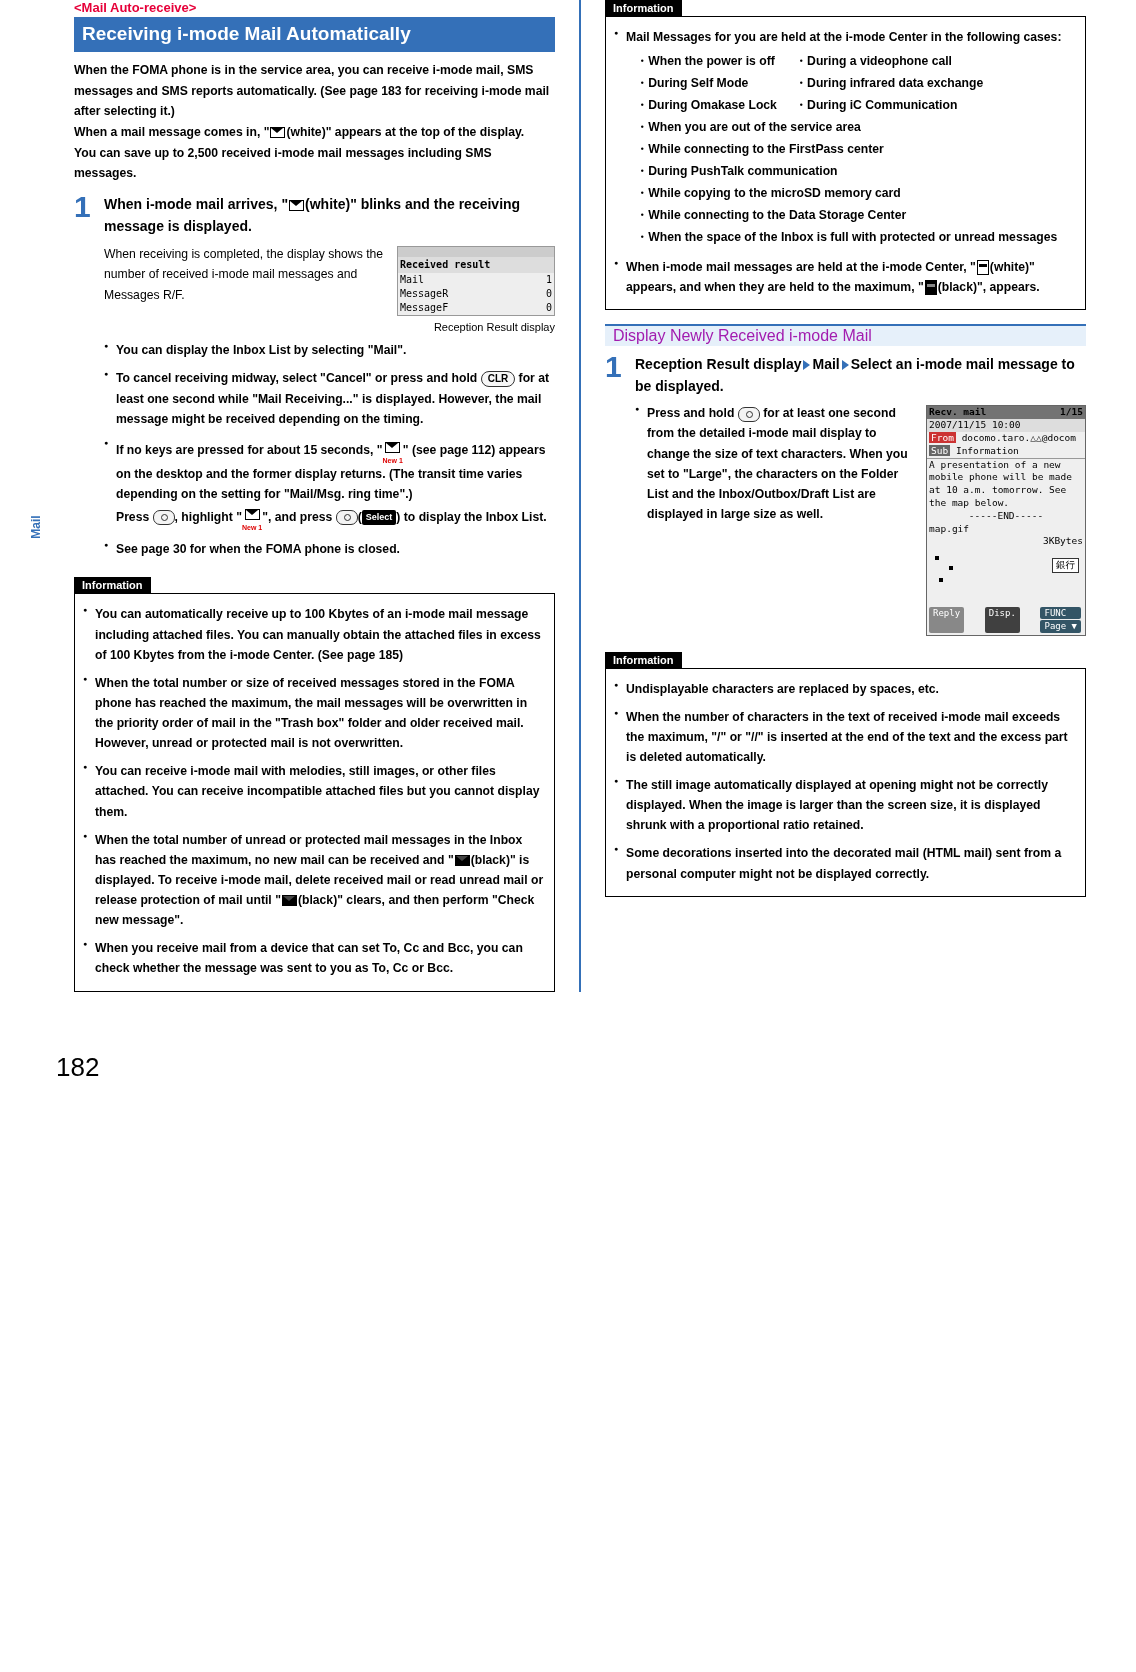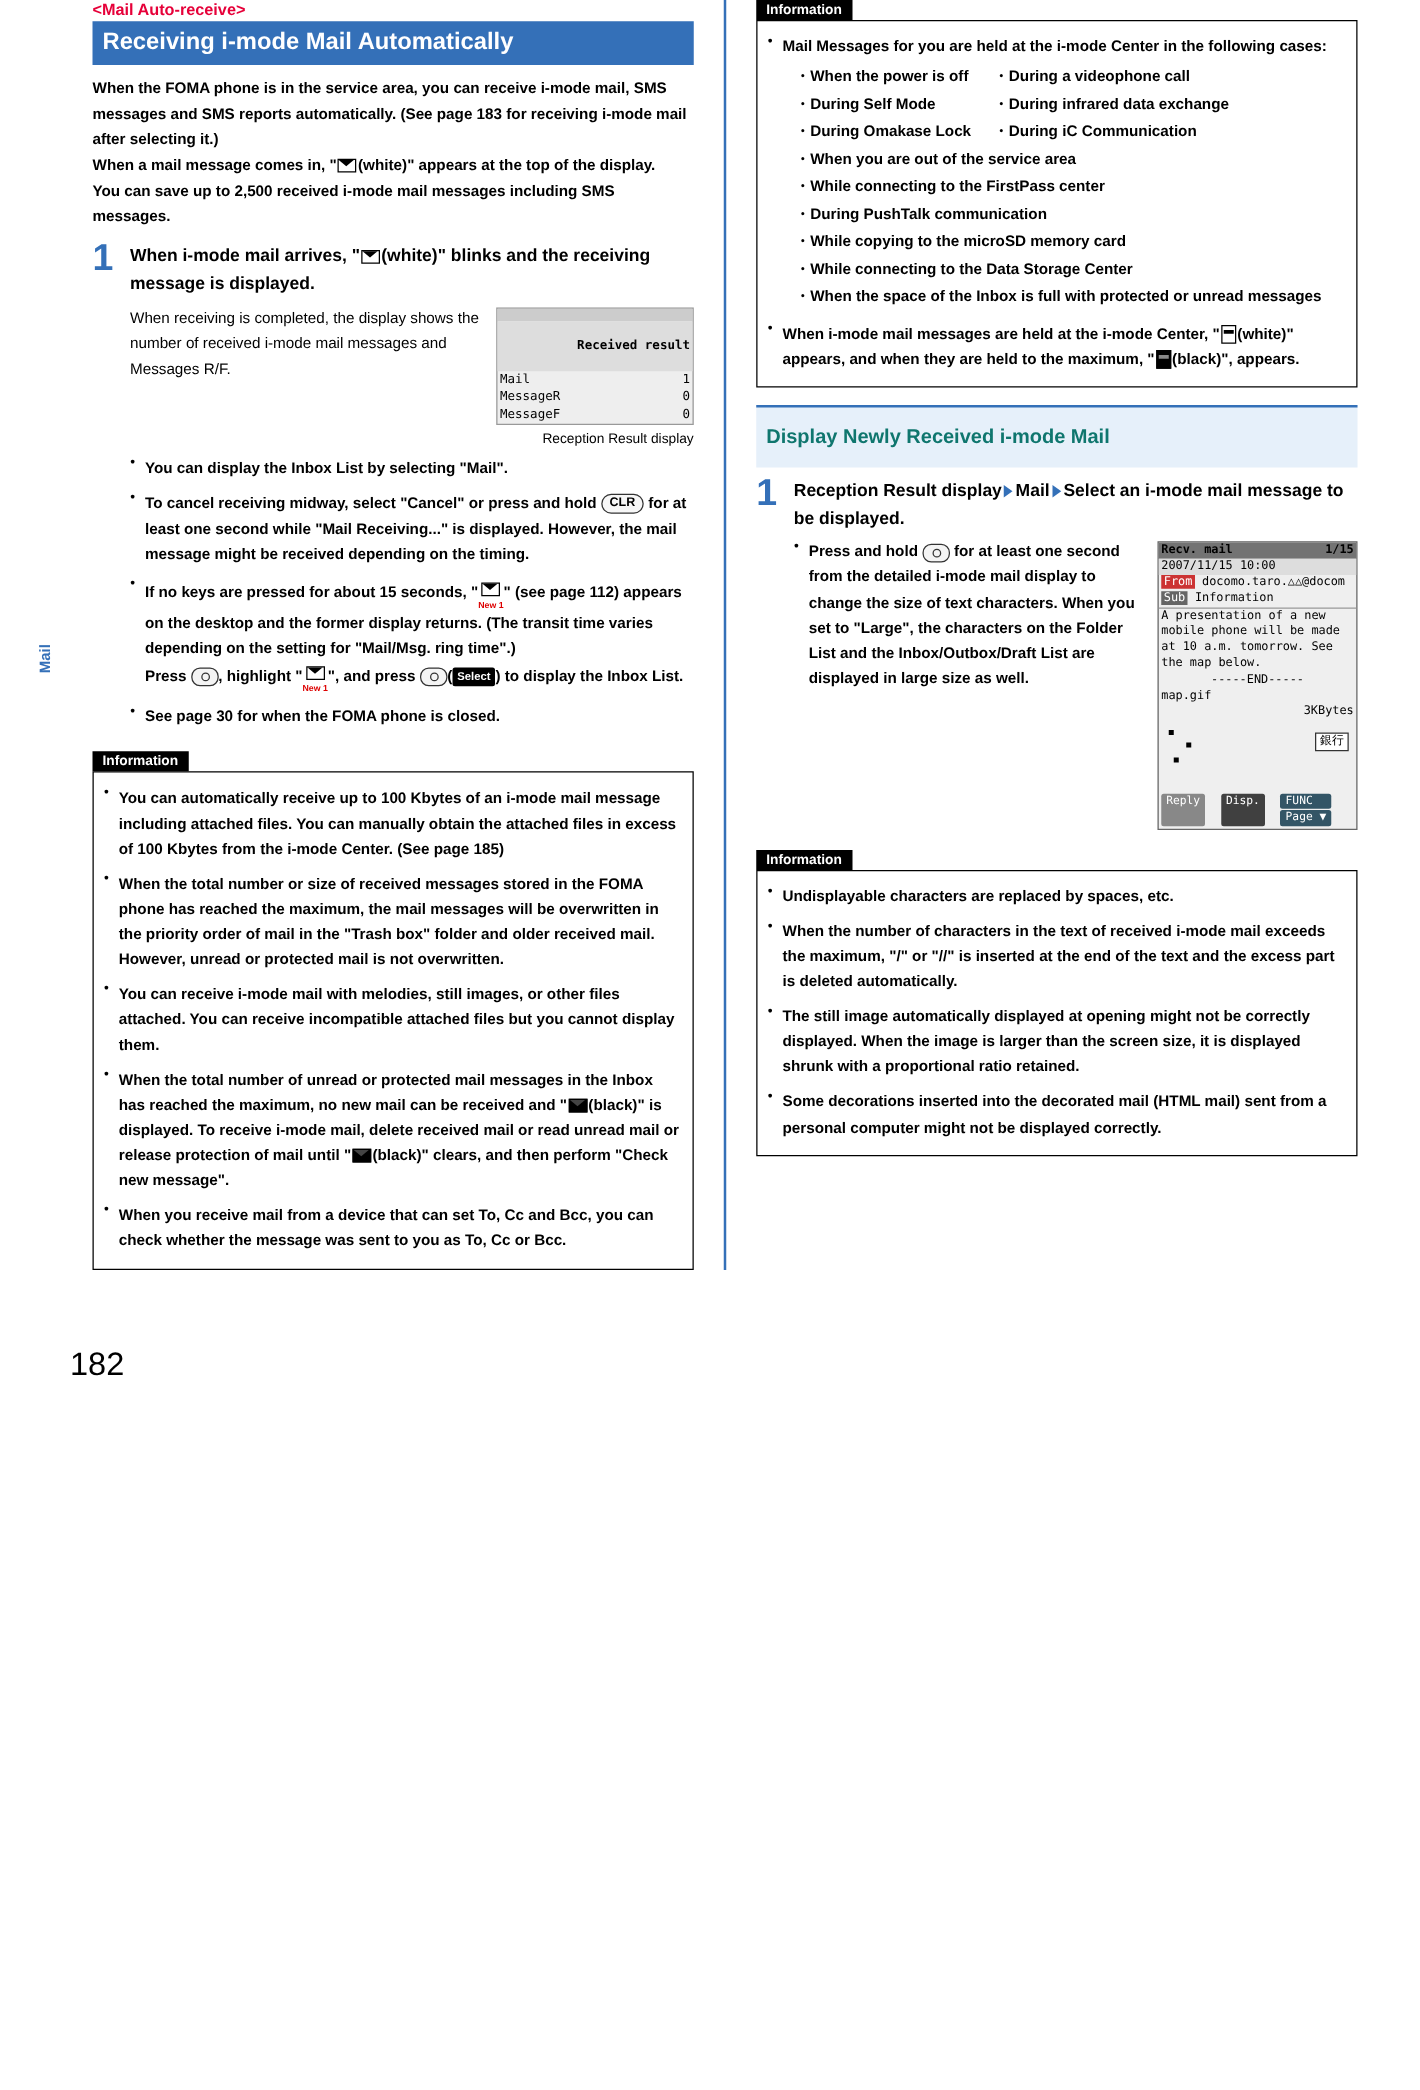--- a/index.html
+++ b/index.html
@@ -84,23 +84,23 @@
     width: 156px;
     border: 1px solid #999;
     background: #eee;
     font-family: monospace;
     font-size: 10px;
     line-height: 1.4;
     margin: 2px 0 2px 8px;
   }
   .float-panel .bar {
     background: #ddd;
-    text-align: right;
-    font-weight: bold;
-    padding: 13px 2px;
+    text-align: left;
+    font-weight: bold;
+    padding: 1px 2px;
   }
   .float-panel .row {
     display: flex;
     justify-content: space-between;
     padding: 0 2px;
   }
   .caption {
     font-size: 11px;
     text-align: right;
     margin-top: 1px;
@@ -185,24 +185,24 @@
   .o-btn::before {
     content:""; position:absolute; top:3px; left:7px;
     width:5px; height:5px; border:1px solid #333; border-radius:50%;
   }
   .select-chip {
     display:inline-block; background:#000; color:#fff;
     font-size:9px; padding:0 4px; border-radius:2px; vertical-align:middle;
   }
   .h2 {
     background: #e6f0fa;
-    color: #0f766e;
-    font-weight: bold;
+    color: #a21caf;
+    font-weight: normal;
     font-size: 16px;
-    padding: 15px 8px;
+    padding: 1px 8px;
     border-top: 2px solid #3470b8;
     margin-top: 14px;
   }
   .arrow {
     display:inline-block; width:0; height:0;
     border-top:5px solid transparent;
     border-bottom:5px solid transparent;
     border-left:7px solid #3470b8;
     vertical-align:middle;
     margin:0 2px;
@@ -237,21 +237,21 @@
   }
   .right-panel .line { padding:0 2px; }
   .right-panel .big-box {
     height:58px; display:flex;
     padding:0 2px; gap:2px;
   }
   .right-panel .map-l {
     flex:1; display:flex; position:relative;
   }
   .right-panel .map-l .sq { width:4px;height:4px;background:#000;position:absolute; }
-  .right-panel .btns { display:flex; justify-content:space-between; padding:1px 20px 2px 2px; }
+  .right-panel .btns { display:flex; justify-content:space-between; padding:1px 4px 2px 2px; }
   .right-panel .softbtn { background:#888;color:#fff;font-size:9px;padding:0 4px;border-radius:2px; }
   .page-num {
     font-size: 26px;
     margin: 30px 0 10px 56px;
   }
   .stack-icon {
     display:inline-block;width:10px;height:13px;border:1px solid #000;
     vertical-align:middle;position:relative;margin:0 1px;background:#fff;
   }
   .stack-icon::before { content:"";position:absolute;top:3px;left:1px;right:1px;height:3px;background:#000; }

